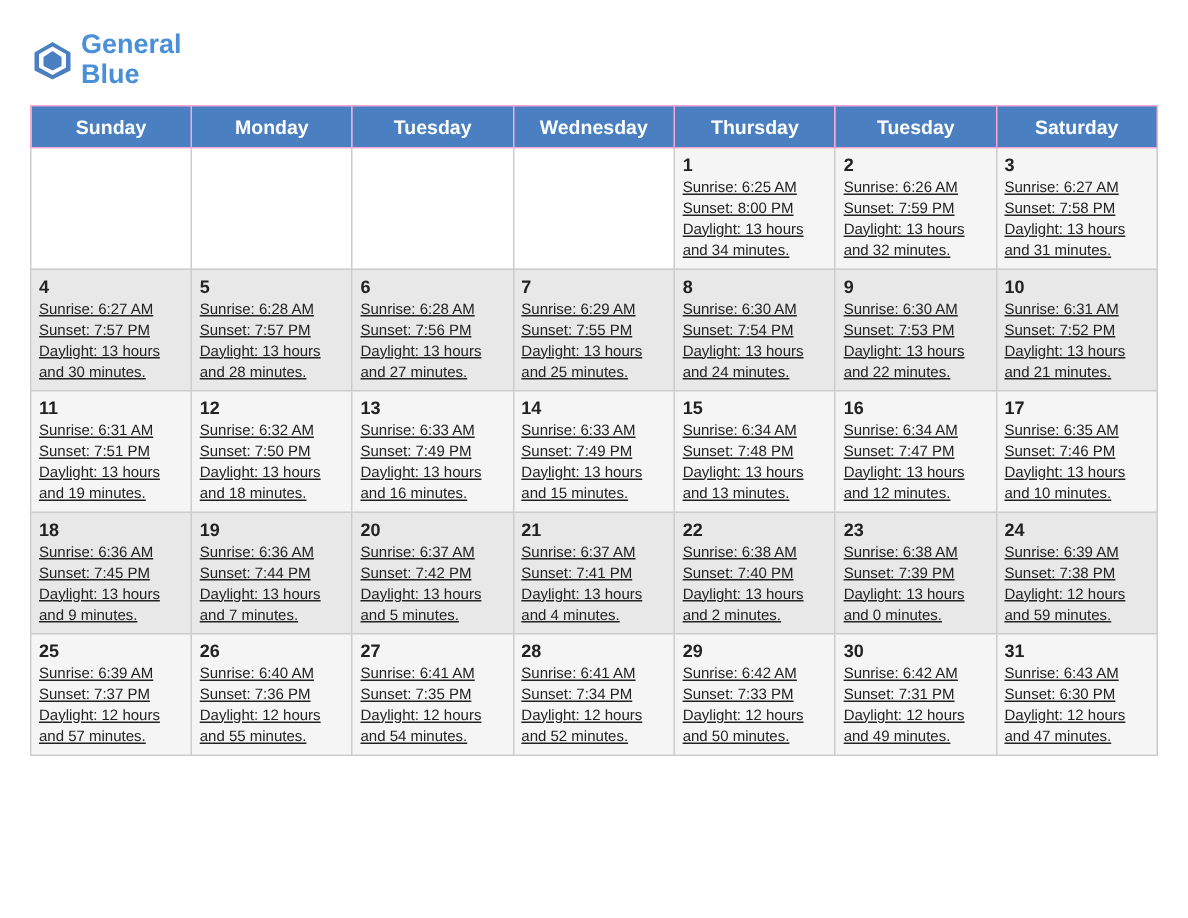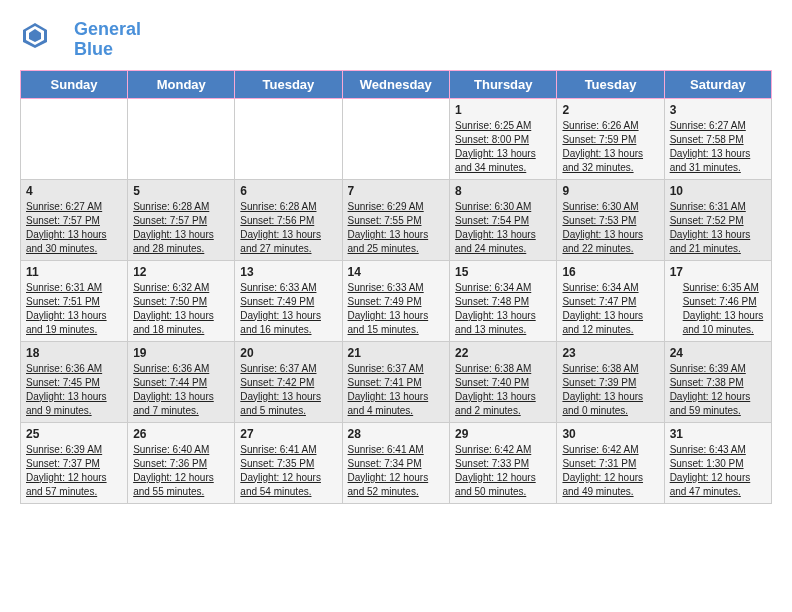--- a/index.html
+++ b/index.html
@@ -11,21 +11,21 @@
       padding: 20px;
     }
     .header-area {
       display: flex;
       justify-content: space-between;
       align-items: flex-start;
       margin-bottom: 10px;
     }
     .logo {
       display: flex;
-      gap: 20px;
+      align-items: center;
     }
     .logo-text {
       font-size: 18px;
       font-weight: bold;
       color: #1a3a5c;
       line-height: 1.1;
     }
     .logo-text span {
       color: #4a90d9;
     }
@@ -239,21 +239,21 @@
         </td>
         <td>
           <span class="day-num">16</span>
           <div class="day-detail" style="white-space: pre-line;">Sunrise: 6:34 AM
 Sunset: 7:47 PM
 Daylight: 13 hours
 and 12 minutes.</div>
         </td>
         <td>
           <span class="day-num">17</span>
-          <div class="day-detail" style="white-space: pre-line; margin-left: 13px;">Sunrise: 6:35 AM
+          <div class="day-detail" style="white-space: pre-line;">Sunrise: 6:35 AM
 Sunset: 7:46 PM
 Daylight: 13 hours
 and 10 minutes.</div>
         </td>
       </tr>
       <tr>
         <td>
           <span class="day-num">18</span>
           <div class="day-detail" style="white-space: pre-line;">Sunrise: 6:36 AM
 Sunset: 7:45 PM
@@ -342,19 +342,19 @@
         <td>
           <span class="day-num">30</span>
           <div class="day-detail" style="white-space: pre-line;">Sunrise: 6:42 AM
 Sunset: 7:31 PM
 Daylight: 12 hours
 and 49 minutes.</div>
         </td>
         <td>
           <span class="day-num">31</span>
           <div class="day-detail" style="white-space: pre-line;">Sunrise: 6:43 AM
-Sunset: 1:30 PM
+Sunset: 6:30 PM
 Daylight: 12 hours
 and 47 minutes.</div>
         </td>
       </tr>
     </tbody>
 </table>
 
 </body></html>

